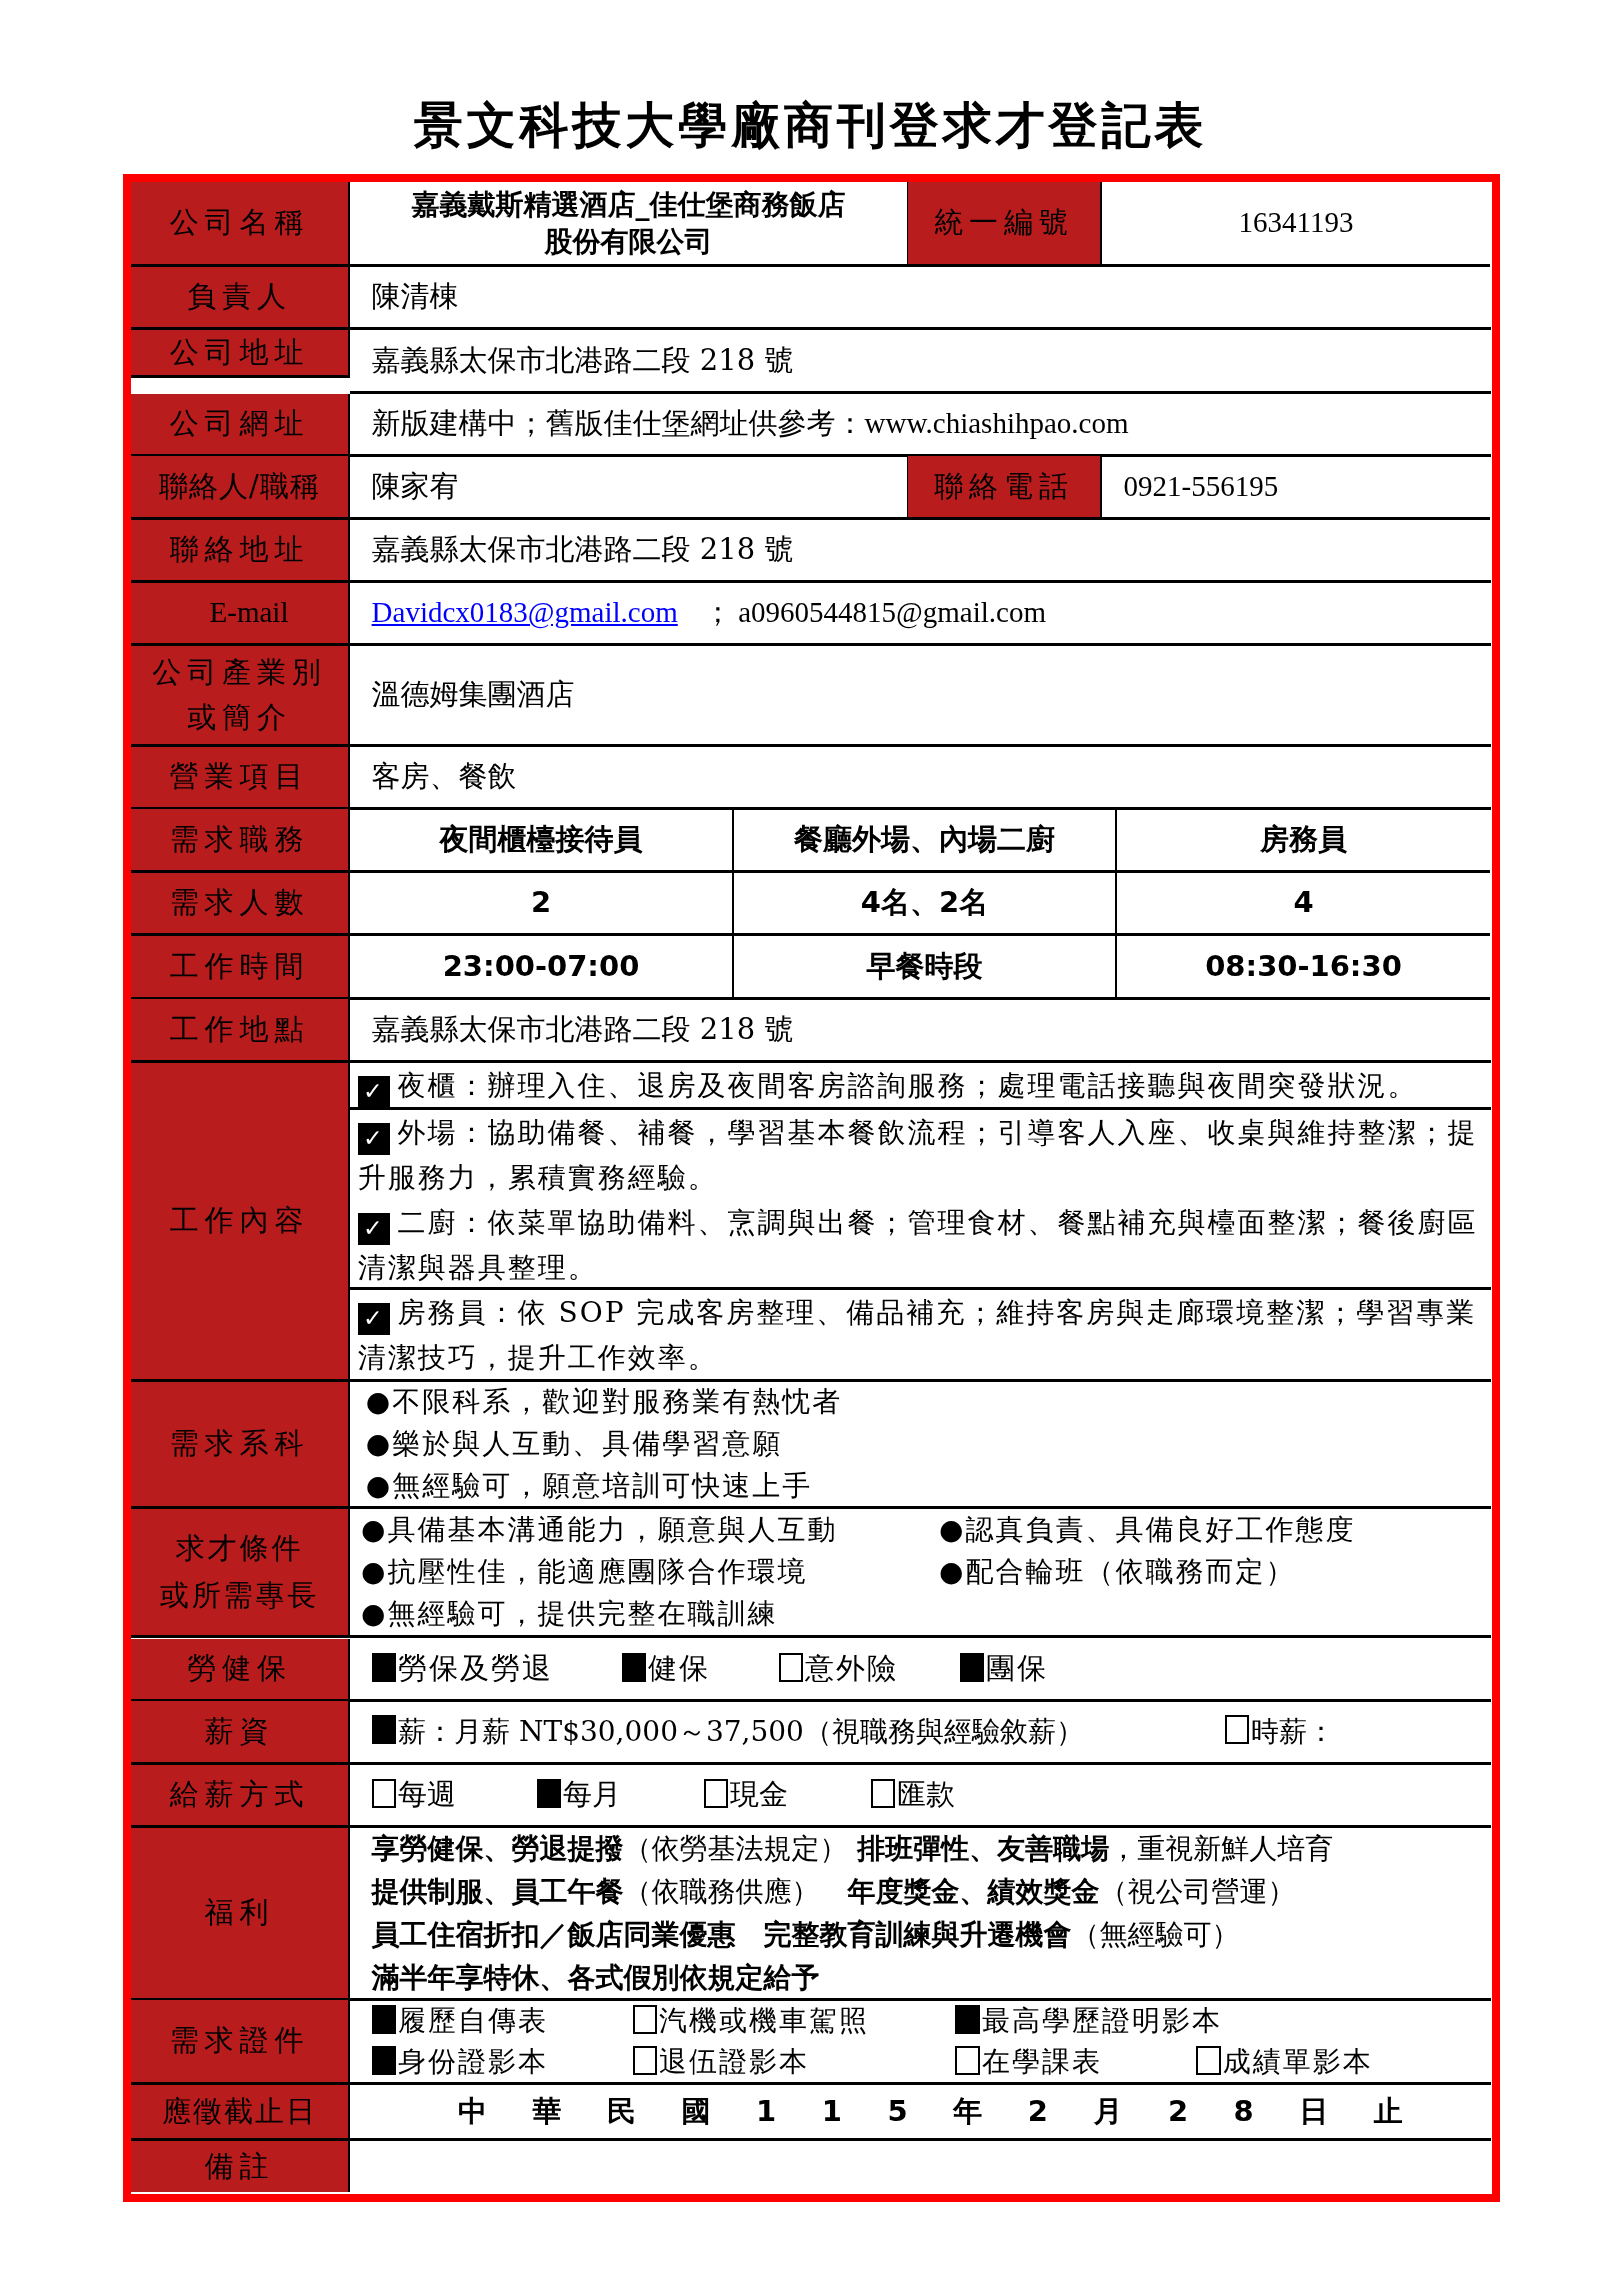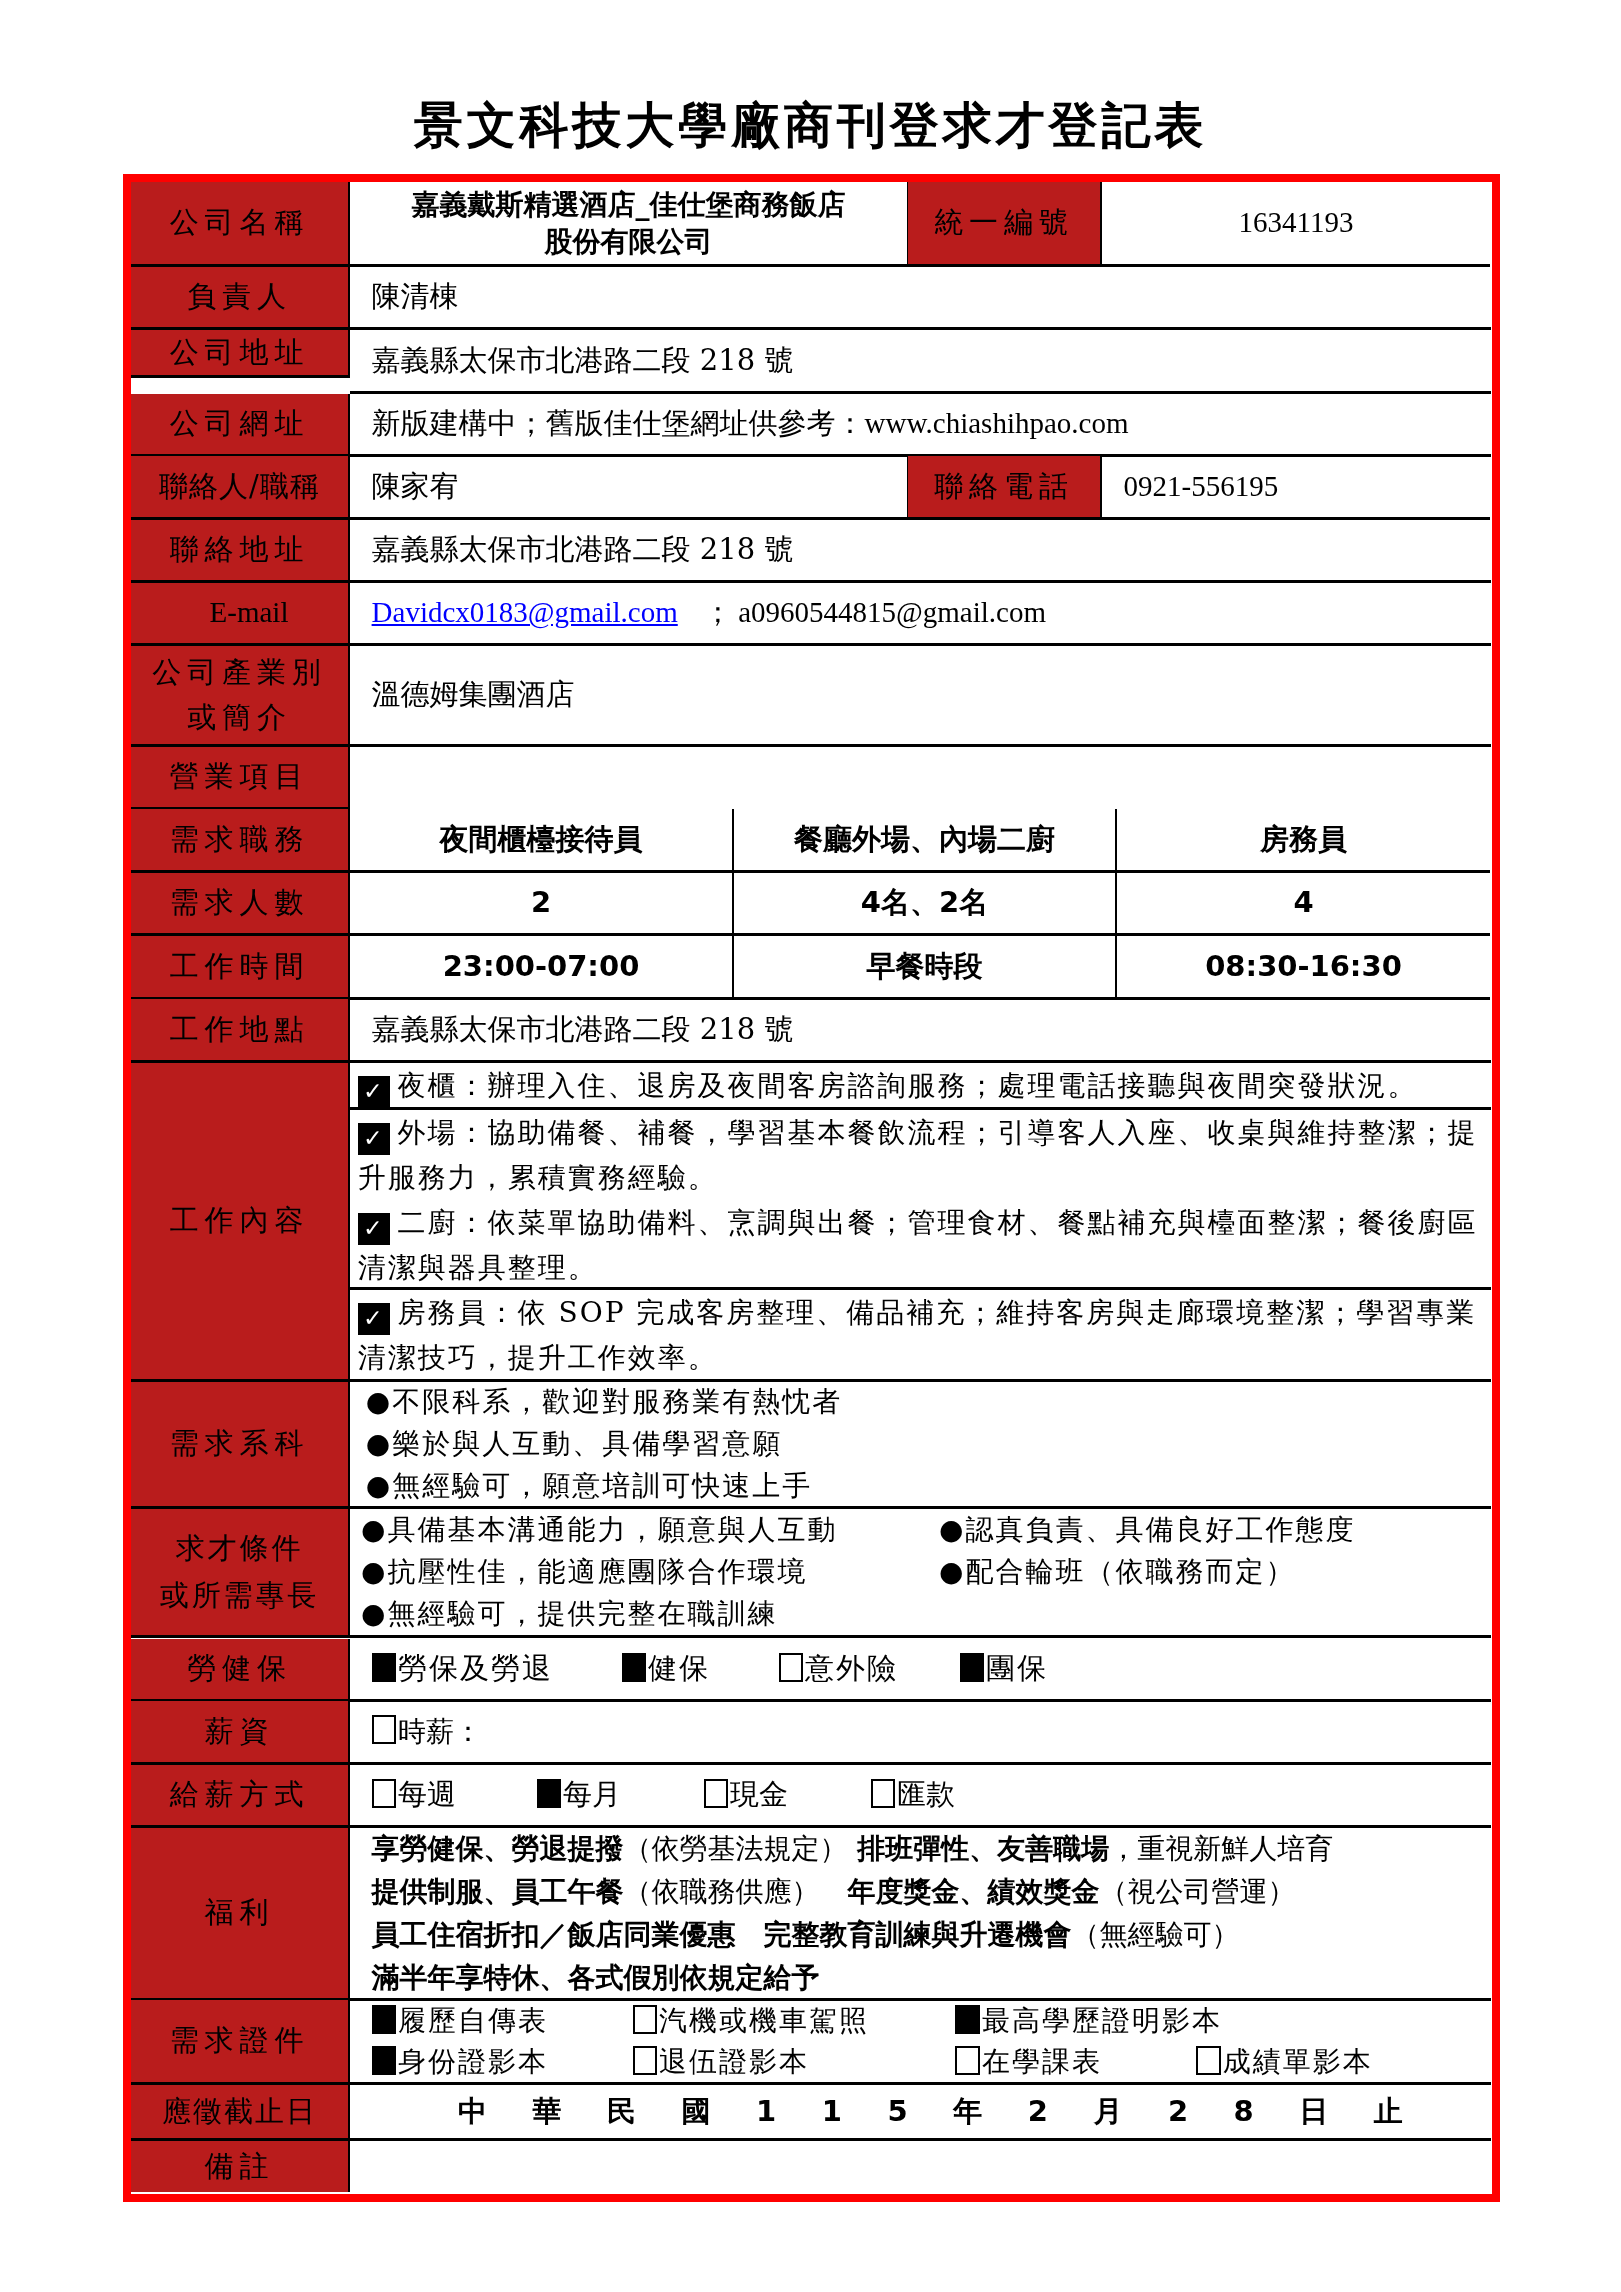--- a/index.html
+++ b/index.html
@@ -92,20 +92,21 @@
     <span>a0960544815@gmail.com</span>
   </div>
 
   <div class="cell lbl stack" style="left:0;top:464px;width:219px;height:101px;line-height:45px;">
     <span>公司產業別</span>
     <span>或簡介</span>
   </div>
   <div class="cell val noright" style="left:219px;top:464px;width:1141px;height:101px;">溫德姆集團酒店</div>
 
   <div class="cell lbl" style="left:0;top:565px;width:219px;height:63px;">營業項目</div>
+  <div class="cell val noright" style="left:219px;top:565px;width:1141px;height:63px;">客房、餐飲</div>
 
   <div class="cell lbl" style="left:0;top:627px;width:219px;height:64px;">需求職務</div>
   <div class="cell center bold" style="left:219px;top:627px;width:384px;height:64px;">夜間櫃檯接待員</div>
   <div class="cell center bold" style="left:603px;top:627px;width:383px;height:64px;">餐廳外場、內場二廚</div>
   <div class="cell center bold noright" style="left:986px;top:627px;width:373px;height:64px;">房務員</div>
 
   <div class="cell lbl" style="left:0;top:691px;width:219px;height:63px;">需求人數</div>
   <div class="cell center bold" style="left:219px;top:691px;width:384px;height:63px;">2</div>
   <div class="cell center bold" style="left:603px;top:691px;width:383px;height:63px;">4名、2名</div>
   <div class="cell center bold noright" style="left:986px;top:691px;width:373px;height:63px;">4</div>
@@ -160,20 +161,21 @@
   <div class="cell lbl" style="left:0;top:1457px;width:219px;height:63px;">勞健保</div>
   <div class="cell val noright" style="left:219px;top:1457px;width:1141px;height:63px;letter-spacing:2px;">
     <span class="opt" style="width:250px;"><span class="chk on"></span><span>勞保及勞退</span></span>
     <span class="opt" style="width:157px;"><span class="chk on"></span><span>健保</span></span>
     <span class="opt" style="width:181px;"><span class="chk"></span><span>意外險</span></span>
     <span class="opt"><span class="chk on"></span><span>團保</span></span>
   </div>
 
   <div class="cell lbl" style="left:0;top:1519px;width:219px;height:64px;">薪資</div>
   <div class="cell val noright" style="left:219px;top:1519px;width:1141px;height:64px;font-size:28px;">
+    <span class="opt" style="width:853px;"><span class="chk on"></span><span>薪：月薪 NT$30,000～37,500（視職務與經驗敘薪）</span></span>
     <span class="opt"><span class="chk"></span><span>時薪：</span></span>
   </div>
 
   <div class="cell lbl" style="left:0;top:1583px;width:219px;height:63px;">給薪方式</div>
   <div class="cell val noright" style="left:219px;top:1583px;width:1141px;height:63px;">
     <span class="opt" style="width:165px;"><span class="chk"></span><span>每週</span></span>
     <span class="opt" style="width:167px;"><span class="chk on"></span><span>每月</span></span>
     <span class="opt" style="width:167px;"><span class="chk"></span><span>現金</span></span>
     <span class="opt"><span class="chk"></span><span>匯款</span></span>
   </div>

